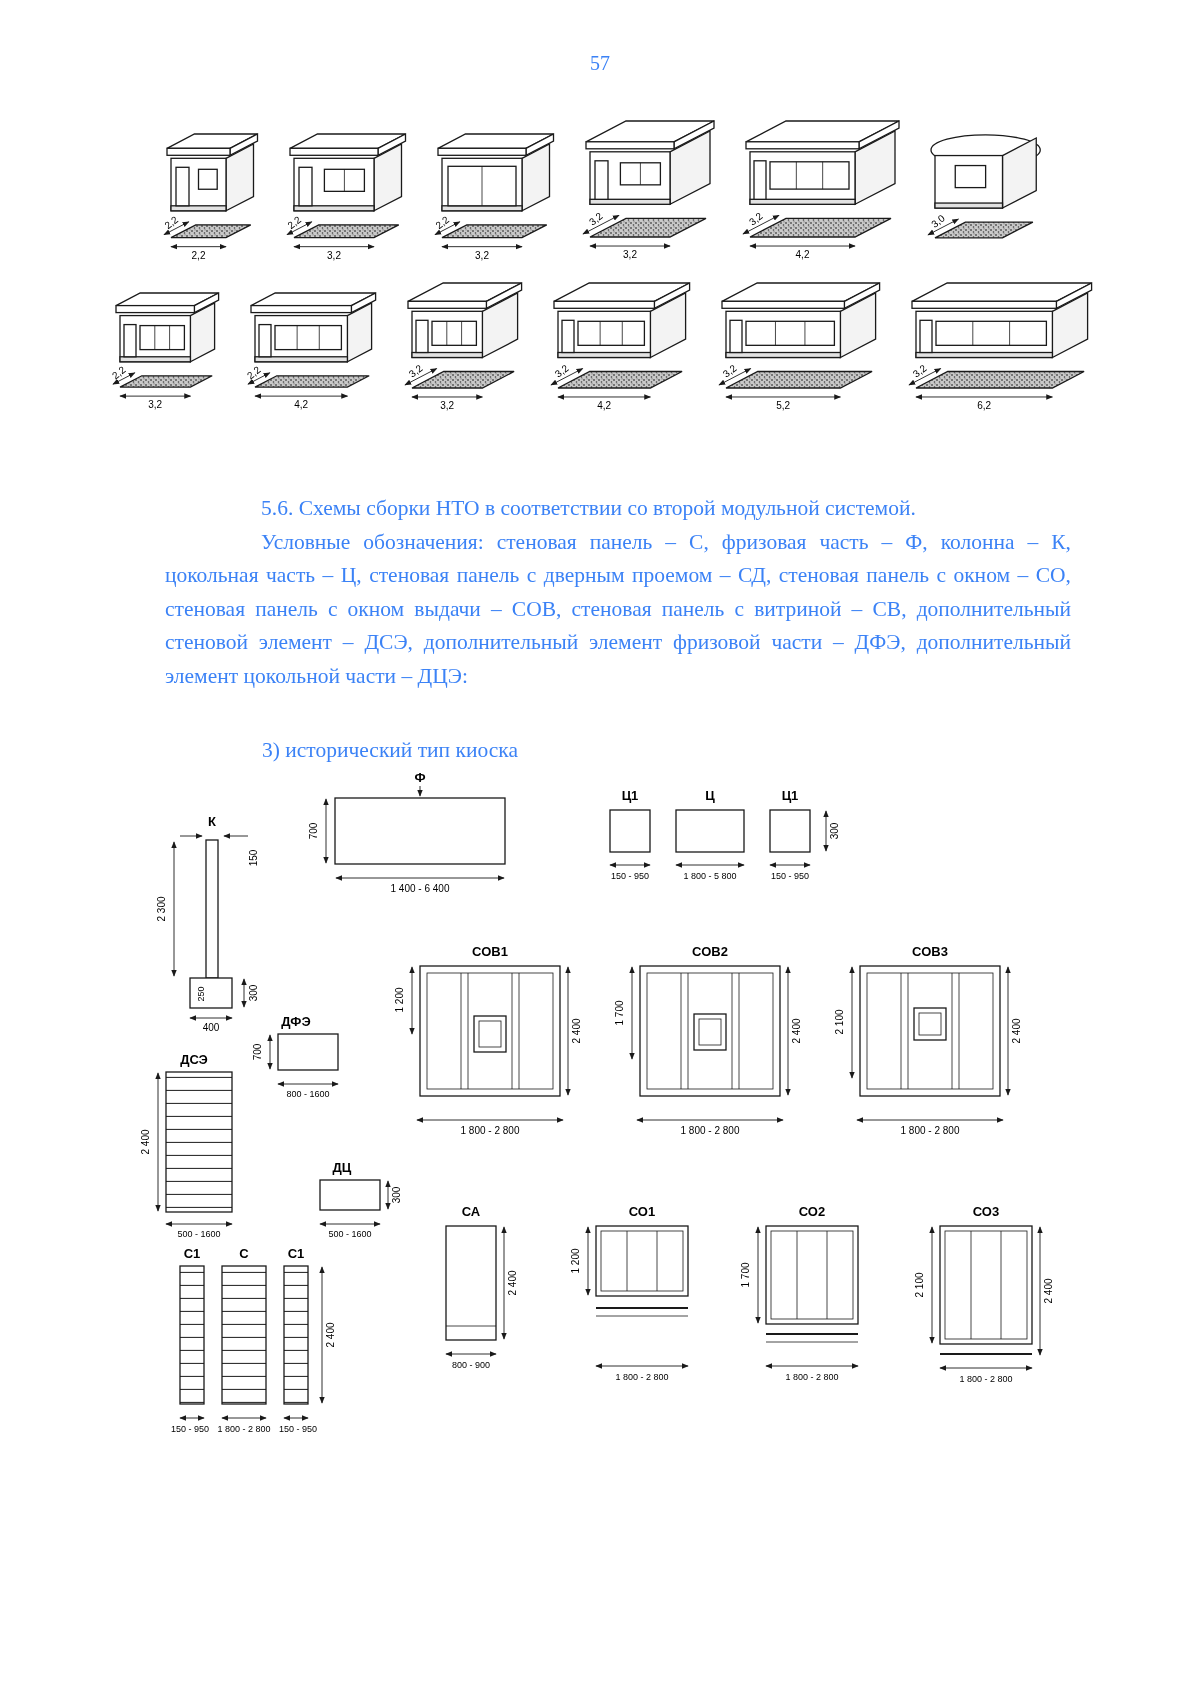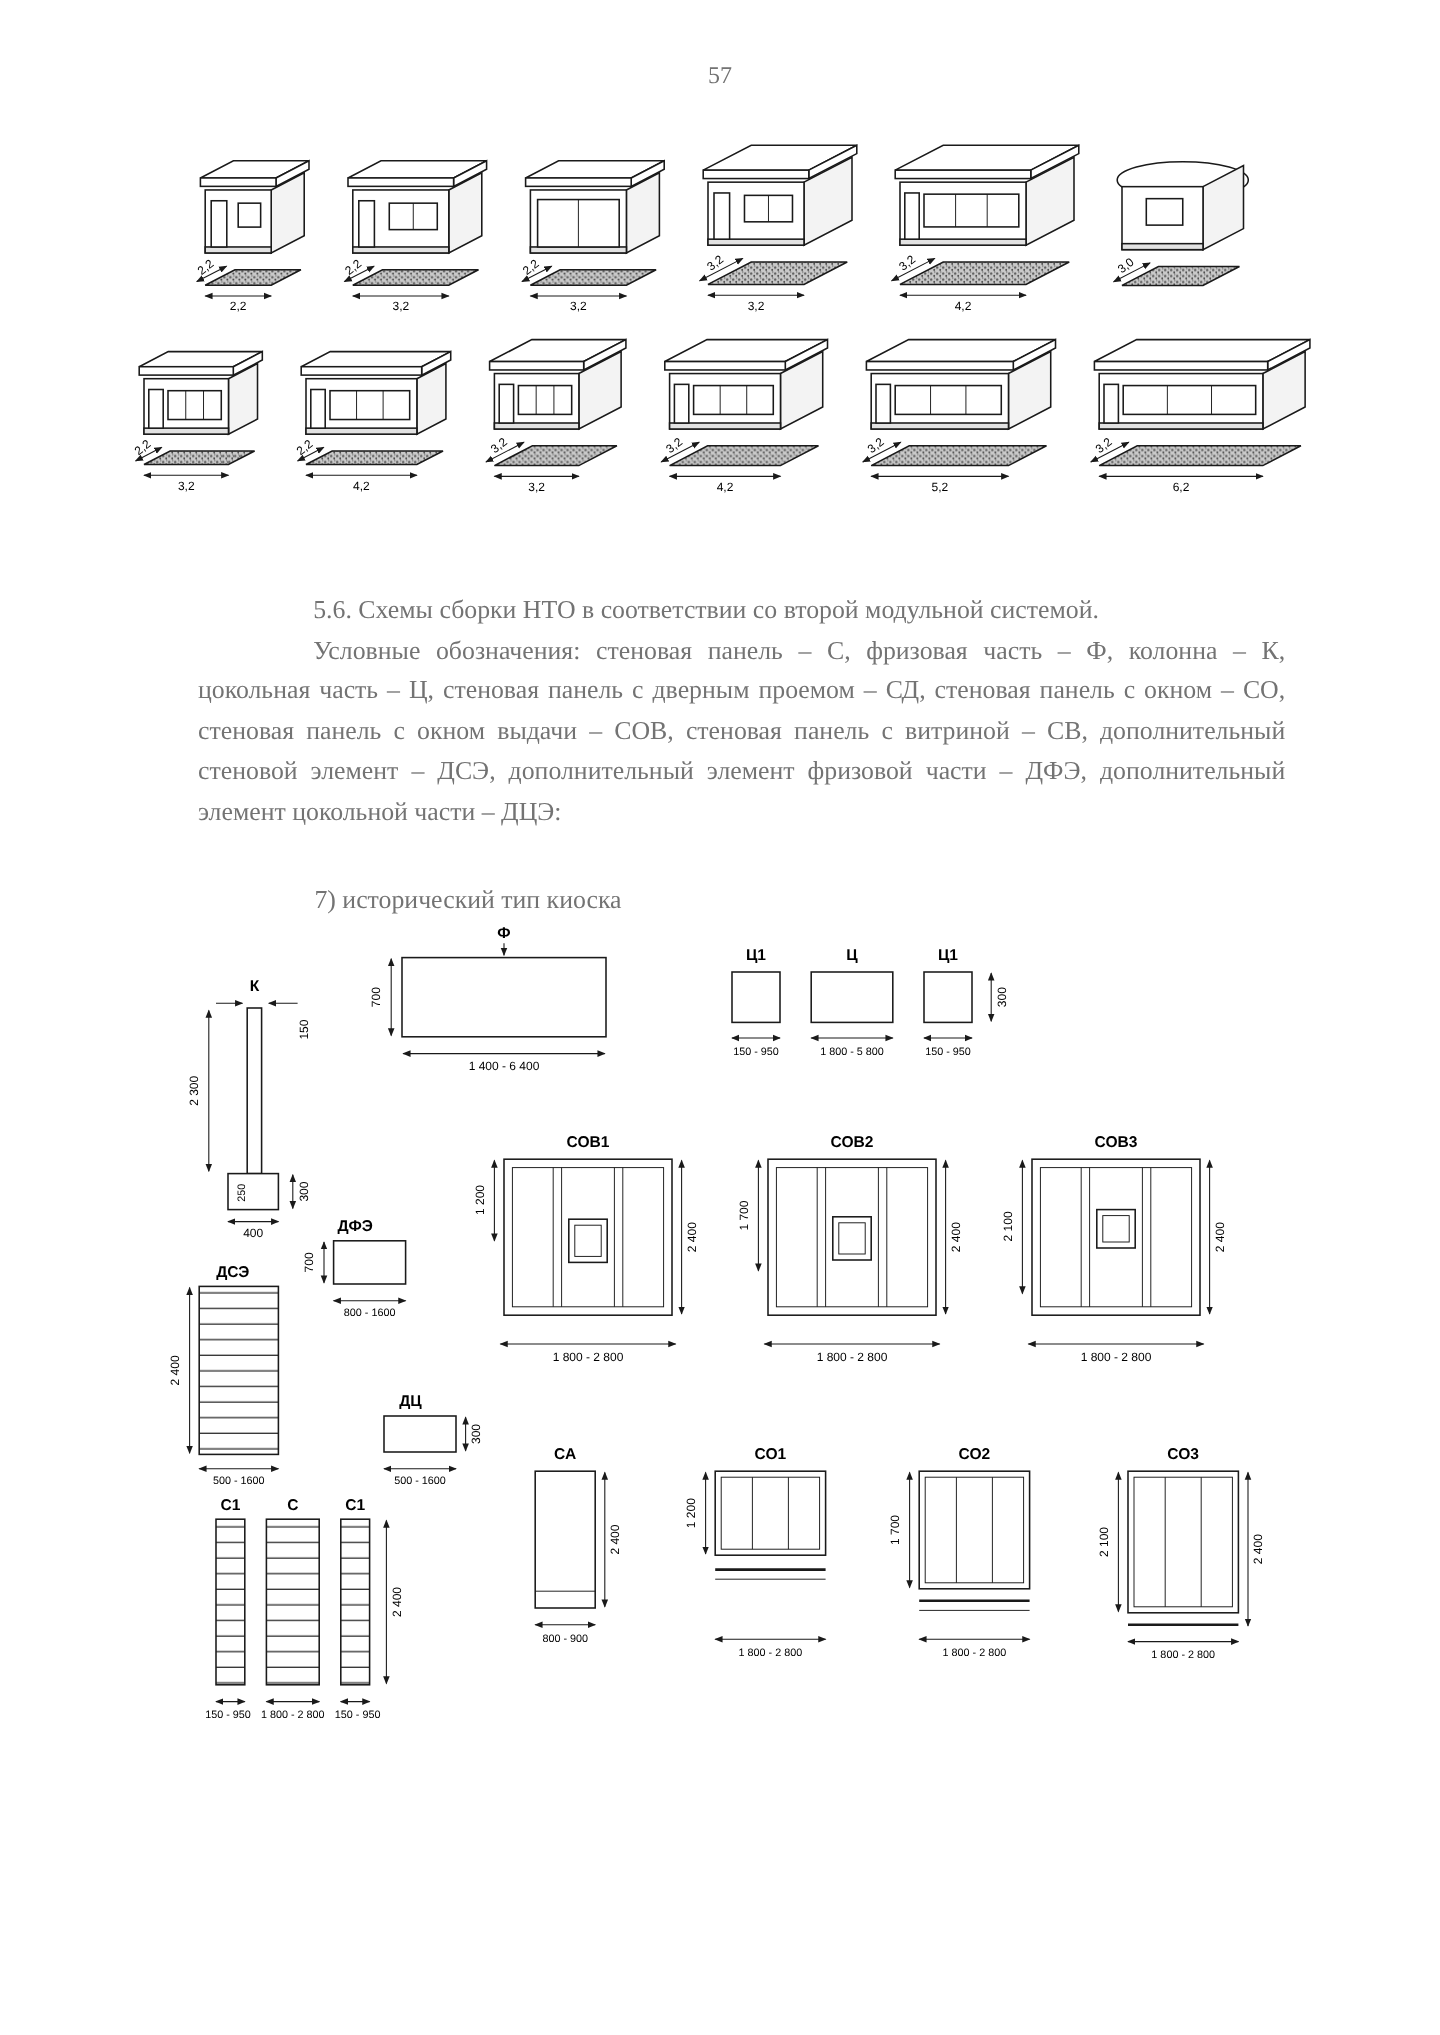--- a/index.html
+++ b/index.html
@@ -1,16 +1,16 @@
 <!DOCTYPE html>
 <html><head>
 <meta charset="utf-8">
 <style>
   html,body{margin:0;padding:0;background:#ffffff;}
-  .page{position:relative;width:1200px;height:1696px;background:#fff;color:#737373;
+  .page{position:relative;width:1200px;height:1696px;background:#fff;color:#3b82f6;
         font-family:"Liberation Serif",serif;overflow:hidden;}
   .pagenum{position:absolute;top:52px;left:0;right:0;text-align:center;font-size:20px;}
   .figtop{position:absolute;top:116px;left:88px;width:1024px;}
   .krow{display:flex;justify-content:center;align-items:flex-end;gap:8px;}
   .krow2{margin-top:14px;}
   .textblock{position:absolute;top:492px;left:165px;width:906px;font-size:21.5px;line-height:1.56;text-align:justify;}
   .textblock p{margin:0;text-indent:96px;}
   .item-head{position:absolute;top:738px;left:262px;font-size:21.5px;}
   .diagram{position:absolute;top:766px;left:130px;}
   
@@ -298,21 +298,21 @@
           </g>
         </svg>
       </div>
   </div>
 
   <div class="textblock">
     <p>5.6.  Схемы сборки НТО в соответствии со второй модульной системой.</p>
     <p>Условные обозначения: стеновая панель – С, фризовая часть – Ф, колонна – К, цокольная часть – Ц, стеновая панель с дверным проемом – СД, стеновая панель с окном – СО, стеновая панель с окном выдачи – СОВ, стеновая панель с витриной – СВ, дополнительный стеновой элемент – ДСЭ, дополнительный элемент фризовой части – ДФЭ, дополнительный элемент цокольной части – ДЦЭ:</p>
   </div>
 
-  <div class="item-head">7) исторический тип киоска</div>
+  <div class="item-head">3) исторический тип киоска</div>
 
   <div class="diagram">
   <svg viewBox="0 0 1000 700" width="1000" height="700">
 
     <g>
       <text class="lbl" x="82" y="60">К</text>
       <line class="dla" x1="50" y1="70" x2="72" y2="70"></line>
       <line class="dla" x1="118" y1="70" x2="94" y2="70"></line>
       <text class="dim" x="127" y="92" transform="rotate(-90 127 92)">150</text>
       <rect class="ln" x="76" y="74" width="12" height="138" fill="#fff"></rect>

